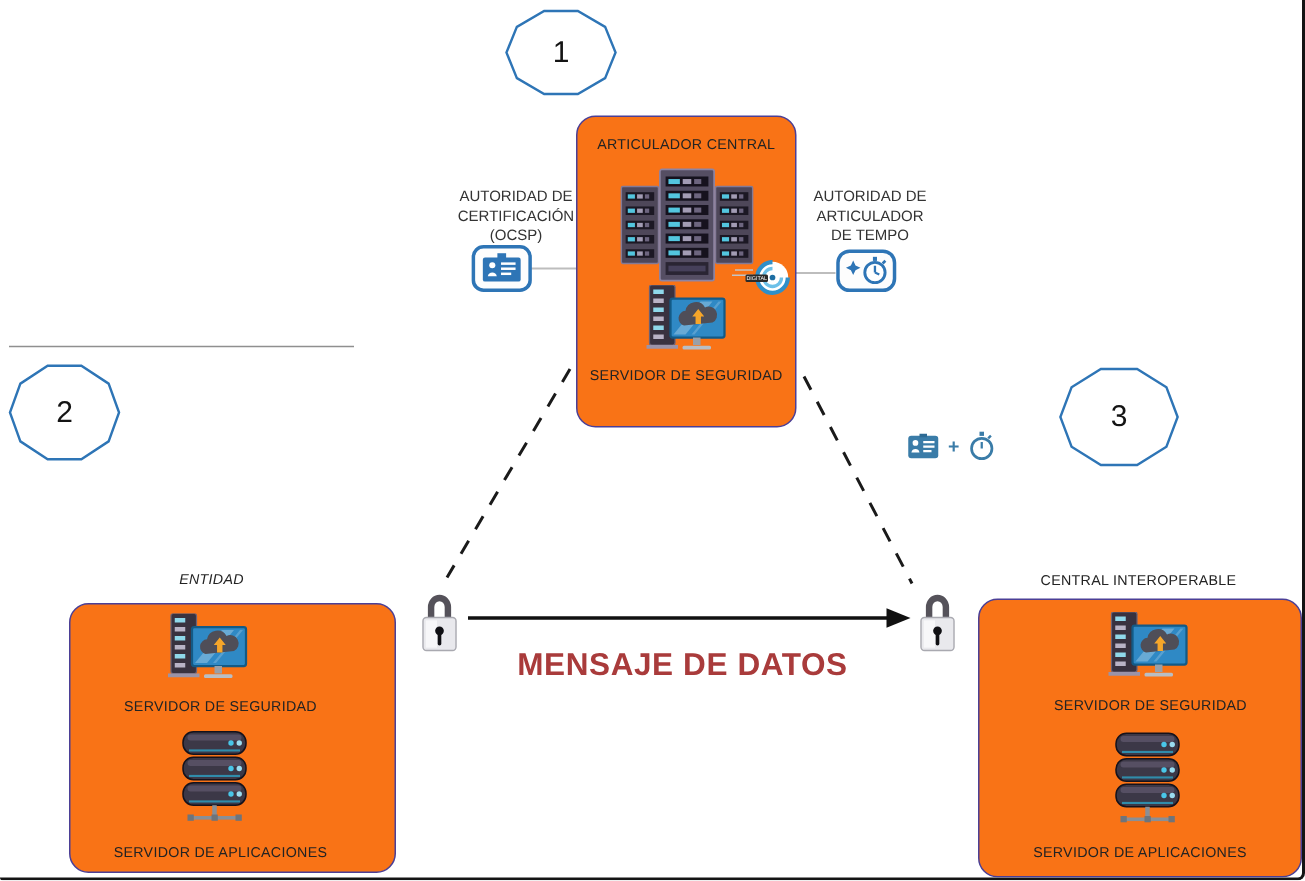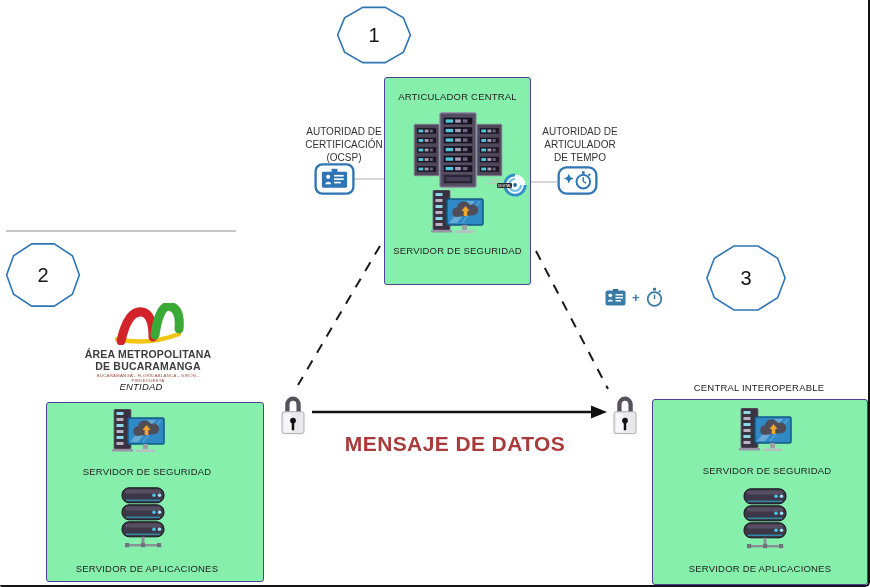--- a/index.html
+++ b/index.html
@@ -9,21 +9,21 @@
     border-radius:0 0 5px 2px;
     font-family:"Liberation Sans",sans-serif;color:#232323;
   }
   .abs{position:absolute;}
   .ctr{text-align:center;}
   .lbl{font-size:9.5px;letter-spacing:.2px;color:#232323;}
   .small-lbl{font-size:10px;line-height:1.3;color:#333;}
   .badge{display:flex;align-items:center;justify-content:center;}
   .badge svg{position:absolute;inset:0;width:100%;height:100%;}
   .badge .num{position:relative;font-size:20px;color:#141414;}
-  .pbox{border:1.6px solid #4b3f96;border-radius:3px;background:#86efac;}
+  .pbox{border:1.6px solid #4b3f96;border-radius:13px;background:#f97316;}
   .auth-icon{display:flex;align-items:center;justify-content:center;}
   .msg{font-size:21px;font-weight:bold;color:#A93B3B;letter-spacing:.4px;}
   .trio{display:flex;align-items:center;gap:6px;}
   .trio .plus{font-size:13px;font-weight:bold;color:#3A7CA8;line-height:1;}
   .amb-name{font-size:10.5px;font-weight:bold;color:#3c3c3c;line-height:1.1;letter-spacing:.2px;}
   .amb-muni{font-size:4.3px;color:#9b4a3c;letter-spacing:.25px;margin-top:1px;}
 </style>
 </head>
 <body>
 
@@ -205,30 +205,20 @@
       <polygon points="38,33 56,11 58,11 40,33" fill="#fff" opacity="0.2"></polygon>
       <path d="M33,27 a5,5 0 0 1 1,-9.8 A7,7 0 0 1 47,15 a5.5,5.5 0 0 1 5,10 z" fill="#4f4e58"></path>
       <polygon points="42.5,16 46.5,21 44.3,21 44.3,26 40.7,26 40.7,21 38.5,21" fill="#f6a62a"></polygon>
       <rect x="39" y="35" width="5" height="5" fill="#9aa0a8"></rect>
       <rect x="32" y="40.5" width="19" height="2.5" rx="1" fill="#b9bec4"></rect>
     </svg>
 
     <div class="abs ctr lbl" style="left:0;top:167px;width:100%;">SERVIDOR DE SEGURIDAD</div>
   </div>
 
-  <div class="abs ctr" style="left:84px;top:303px;width:128px;">
-    <svg width="78" height="42" viewBox="0 0 78 42">
-      <path d="M8,36 Q39,43 70,31" fill="none" stroke="#F2C511" stroke-width="4.5" stroke-linecap="round"></path>
-      <path d="M12,38 Q19,7 33,9 Q44,11 44,34" fill="none" stroke="#D2232A" stroke-width="9" stroke-linecap="round"></path>
-      <path d="M46,32 Q50,3 60,3 Q72,5 70,26" fill="none" stroke="#3BA935" stroke-width="9" stroke-linecap="round"></path>
-    </svg>
-    <div class="amb-name">ÁREA METROPOLITANA</div>
-    <div class="amb-name">DE BUCARAMANGA</div>
-    <div class="amb-muni">BUCARAMANGA - FLORIDABLANCA - GIRÓN - PIEDECUESTA</div>
-  </div>
 
   <div class="abs ctr lbl" style="left:51px;top:381px;width:180px;font-style:italic;">ENTIDAD</div>
   <div class="abs pbox" style="left:46px;top:402px;width:216px;height:178px;">
     <svg class="abs" style="left:57px;top:6px;" width="64" height="50" viewBox="0 0 64 50">
       <rect x="10" y="0" width="17" height="40" rx="1.5" fill="#39323f" stroke="#6a6176" stroke-width="0.8"></rect>
       <rect x="12.5" y="3" width="7" height="3" fill="#8fd8ea"></rect>
         <rect x="12.5" y="9" width="7" height="3" fill="#b9b3c6"></rect>
       <rect x="12.5" y="15" width="7" height="3" fill="#8fd8ea"></rect>
         <rect x="12.5" y="21" width="7" height="3" fill="#b9b3c6"></rect>
       <rect x="12.5" y="27" width="7" height="3" fill="#8fd8ea"></rect>

